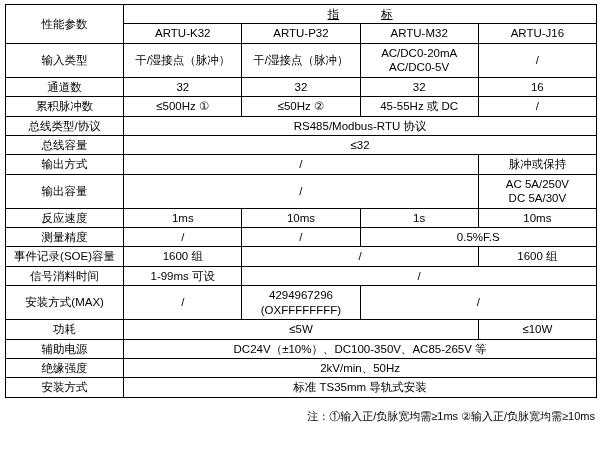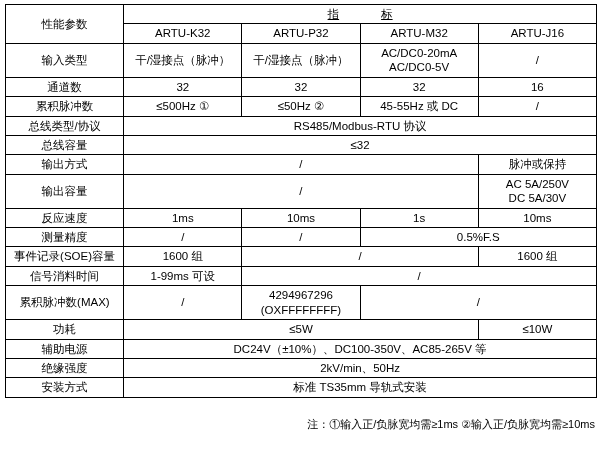--- a/index.html
+++ b/index.html
@@ -10,21 +10,21 @@
   body {
     width: 602px;
     height: 475px;
     font-family: "Liberation Sans", sans-serif;
     color: #000000;
     overflow: hidden;
   }
   #spec-table {
     border-collapse: collapse;
     width: 592px;
-    margin: 4px 5px 16px 5px;
+    margin: 4px 5px 8px 5px;
     table-layout: fixed;
   }
   #spec-table td {
     border: 1px solid #000000;
     text-align: center;
     vertical-align: middle;
     font-size: 11.5px;
     line-height: 1.25;
     padding: 2px 2px;
     word-break: break-all;
@@ -144,21 +144,21 @@
         <td>1600 组</td>
         <td colspan="2">/</td>
         <td>1600 组</td>
       </tr>
       <tr>
         <td class="label">信号消料时间</td>
         <td>1-99ms 可设</td>
         <td colspan="3">/</td>
       </tr>
       <tr class="tall">
-        <td class="label">累积脉冲数(MAX)</td>
+        <td class="label">安装方式(MAX)</td>
         <td>/</td>
         <td class="multi-line">
           <span>4294967296</span>
           <span>(OXFFFFFFFF)</span>
         </td>
         <td colspan="2">/</td>
       </tr>
       <tr>
         <td class="label">功耗</td>
         <td colspan="3">≤5W</td>

